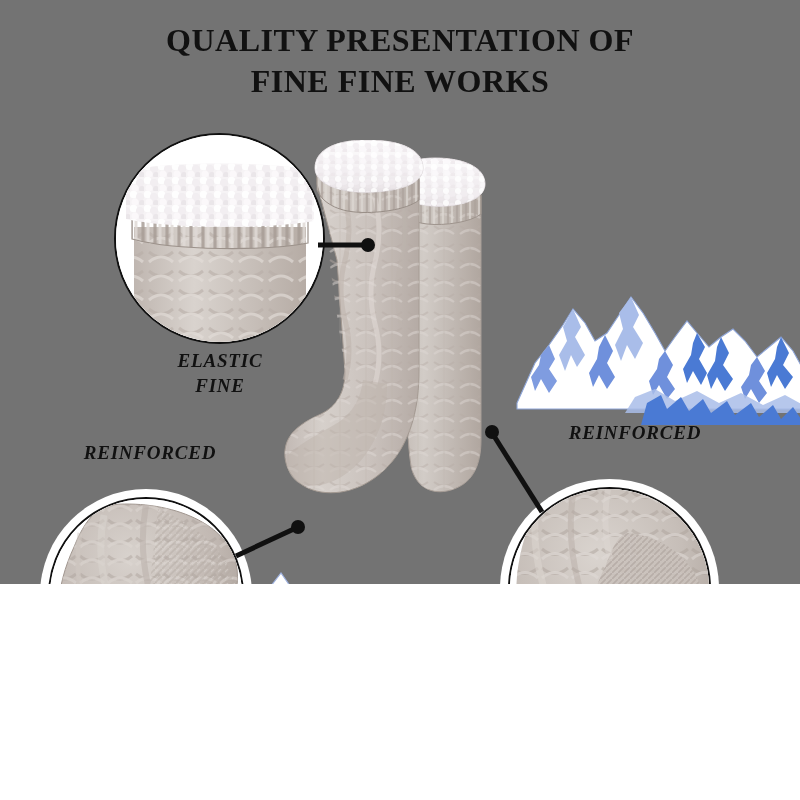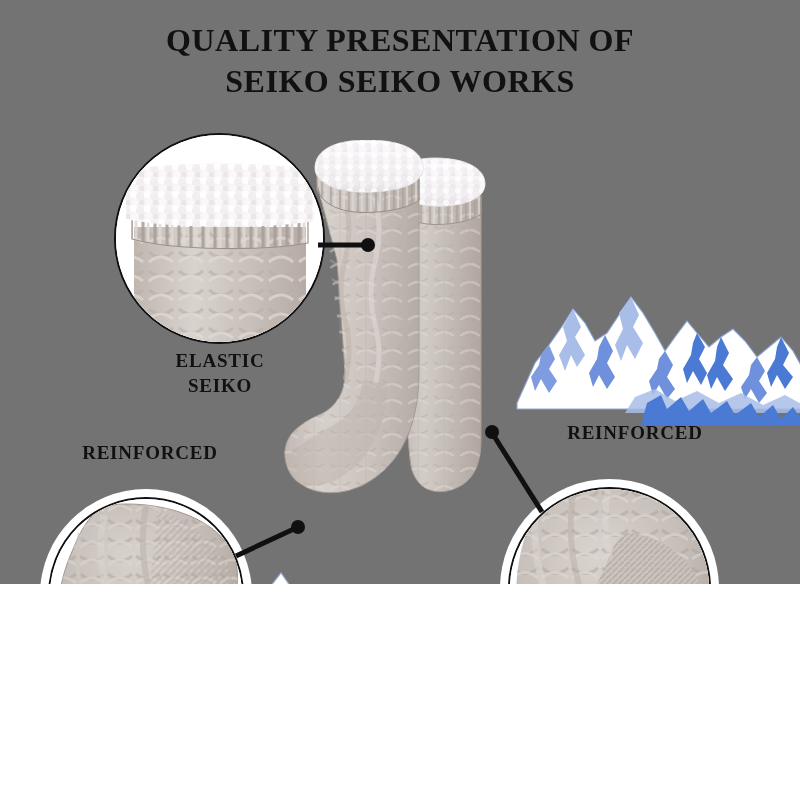--- a/index.html
+++ b/index.html
@@ -87,35 +87,36 @@
   
   .callout-label {
     position: absolute;
     text-align: center;
     font-family: "Liberation Serif", "DejaVu Serif", serif;
     font-weight: bold;
     font-size: 19px;
     letter-spacing: 0.8px;
     color: #111111;
     line-height: 1.32;
+    font-style: italic;
   }
   .callout-label .lbl-line { display: block; white-space: nowrap; }
 
   #label-cuff { left: 120px; top: 348px; width: 200px; }
   #label-toe  { left: 40px;  top: 440px; width: 220px; }
   #label-heel { left: 525px; top: 420px; width: 220px; }
 </style>
 </head>
 <body>
 
 <div id="infographic">
 
   <div class="title-block">
     <span class="title-line">QUALITY PRESENTATION OF</span>
-    <span class="title-line">SEIKO SEIKO WORKS</span>
+    <span class="title-line">FINE FINE WORKS</span>
   </div>
 
   <div class="mountains mtn-right">
     <svg viewBox="0 0 290 170" width="290" height="170" xmlns="http://www.w3.org/2000/svg">
       <g>
         <path d="M2,118 L20,78 L34,60 L48,40 L58,24 L70,38 L80,56 L92,48 L104,30 L116,12 L128,28 L140,48 L150,66 L160,52 L172,36 L182,48 L194,62 L206,52 L218,44 L230,56 L242,72 L254,62 L266,52 L278,66 L288,84 L288,124 L2,124 Z" fill="#ffffff" stroke="#8fa6d8" stroke-width="1.1"></path>
         <path d="M58,24 L66,42 L60,52 L70,70 L62,82 L56,70 L50,86 L44,70 L52,56 L48,42 Z" fill="#a9bde9"></path>
         <path d="M116,12 L124,30 L118,42 L128,58 L120,74 L112,60 L106,76 L100,60 L108,44 L104,28 Z" fill="#a9bde9"></path>
         <path d="M34,60 L40,74 L34,84 L42,96 L34,108 L26,94 L20,106 L16,92 L24,80 L26,70 Z" fill="#7f9ce0"></path>
         <path d="M90,50 L98,66 L92,78 L100,92 L92,104 L84,90 L78,102 L74,88 L82,74 L84,62 Z" fill="#6f90dc"></path>
@@ -364,21 +365,21 @@
         <path d="M0,232 L24,214 L44,232 L66,212 L90,234 L114,212 L138,234 L162,212 L188,234
                  L214,212 L240,234 L266,212 L292,234 L320,212 L346,236 L374,214 L400,236
                  L428,214 L456,238 L484,216 L512,238 L540,216 L568,240 L596,218 L624,240
                  L652,218 L680,242 L708,220 L736,242 L764,220 L792,242 L815,226 L815,260 L0,260 Z" fill="#4a7ad4"></path>
       </g>
     </svg>
   </div>
 
   <div class="callout-label" id="label-cuff">
     <span class="lbl-line">ELASTIC</span>
-    <span class="lbl-line">SEIKO</span>
+    <span class="lbl-line">FINE</span>
   </div>
 
   <div class="callout-label" id="label-toe">
     <span class="lbl-line">REINFORCED</span>
   </div>
 
   <div class="callout-label" id="label-heel">
     <span class="lbl-line">REINFORCED</span>
   </div>
 

